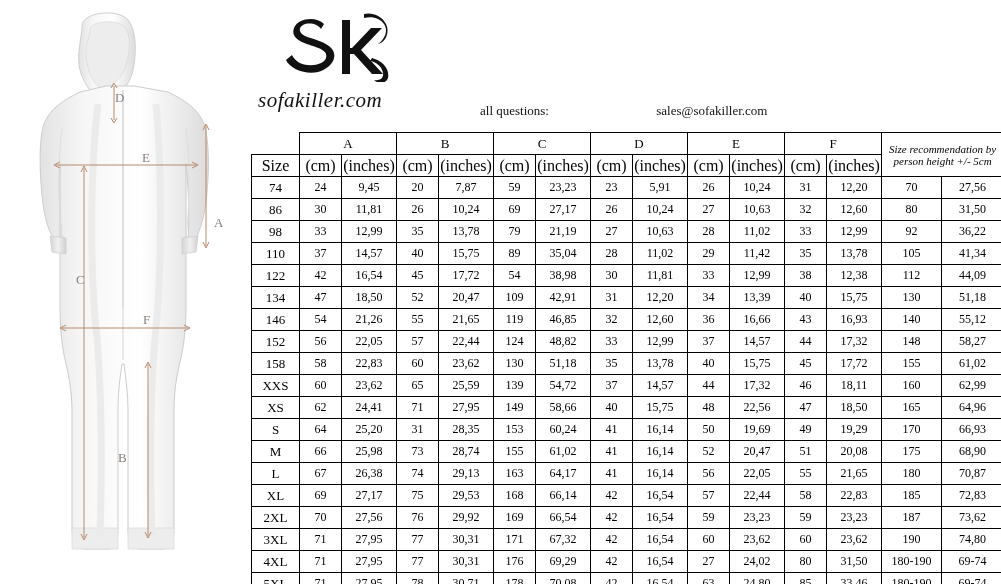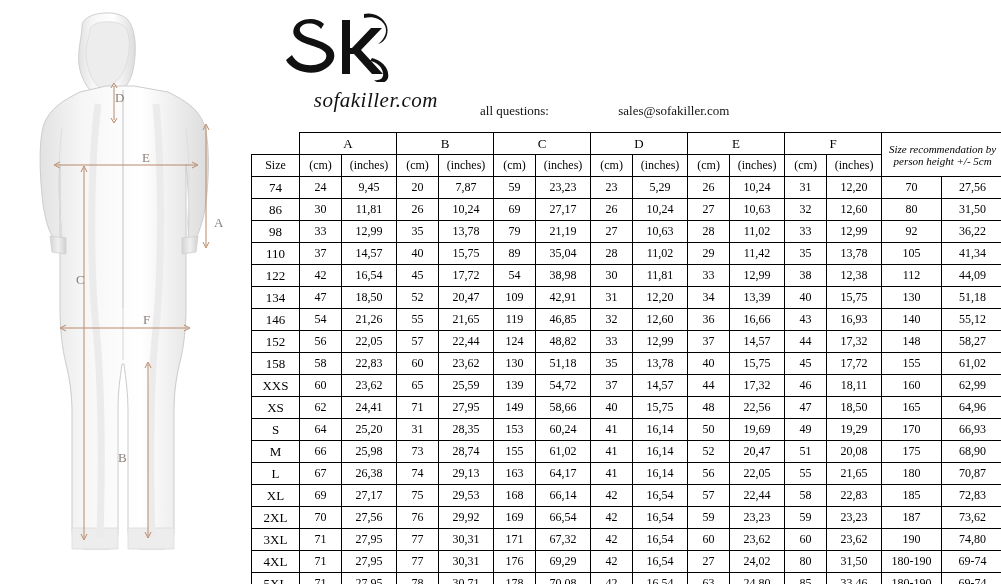--- a/index.html
+++ b/index.html
@@ -51,37 +51,37 @@
     left: 24px;
     top: 2px;
     width: 120px;
     height: 70px;
   }
   #brand-url {
     position: absolute;
     left: 0px;
     top: 78px;
     width: 180px;
-    text-align: right;
+    text-align: left;
     font-family: "Liberation Serif", serif;
     font-style: italic;
     font-size: 21px;
     color: #111111;
     letter-spacing: 0.5px;
   }
   #contact-line {
     position: absolute;
     left: 480px;
     top: 103px;
     font-family: "Liberation Serif", serif;
     font-size: 13px;
     color: #111111;
     white-space: nowrap;
   }
-  #contact-line .contact-label { margin-right: 66px; }
+  #contact-line .contact-label { margin-right: 104px; }
 
   
   #size-table-wrap {
     position: absolute;
     left: 251px;
     top: 132px;
     width: 744px;
   }
   table.size-table {
     border-collapse: collapse;
@@ -118,21 +118,21 @@
   .rec-head {
     font-family: "Liberation Serif", serif;
     font-style: italic;
     font-size: 11px;
     line-height: 12px;
     height: 44px;
     padding: 1px 2px;
   }
   .unit-head {
     font-weight: bold;
-    font-size: 12px;
+    font-size: 16px;
     height: 20px;
   }
   .size-cell {
     font-weight: bold;
     font-size: 13px;
   }
 </style>
 </head>
 <body>
 
@@ -295,21 +295,21 @@
     <tbody id="size-rows">
         <tr>
           <td class="size-cell">74</td>
           <td>24</td>
           <td>9,45</td>
           <td>20</td>
           <td>7,87</td>
           <td>59</td>
           <td>23,23</td>
           <td>23</td>
-          <td>5,29</td>
+          <td>5,91</td>
           <td>26</td>
           <td>10,24</td>
           <td>31</td>
           <td>12,20</td>
           <td>70</td>
           <td>27,56</td>
         </tr>
         <tr>
           <td class="size-cell">86</td>
           <td>30</td>

